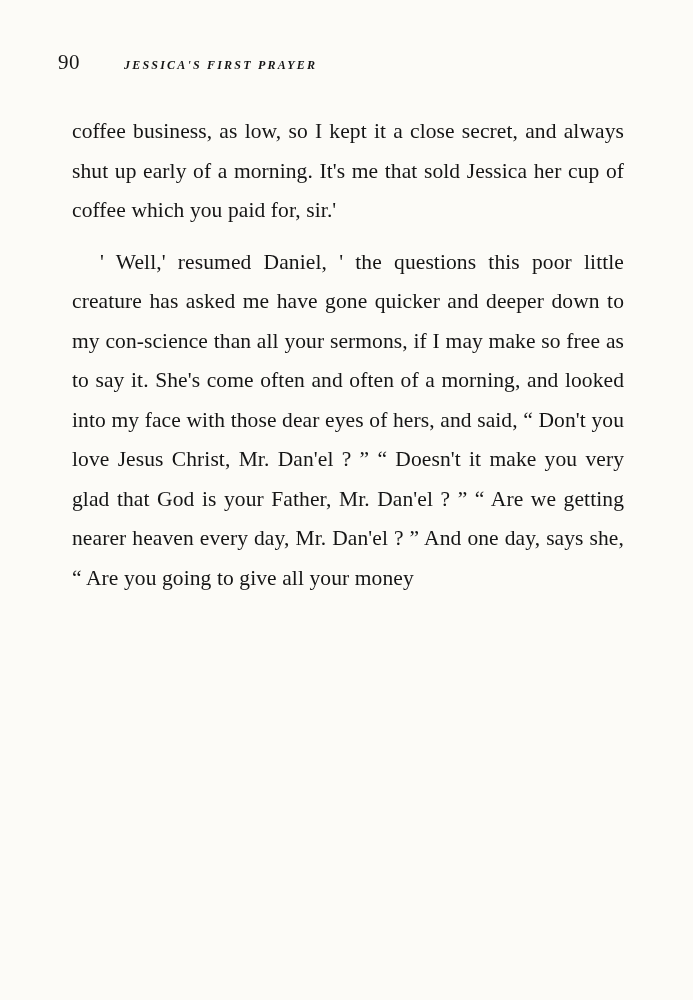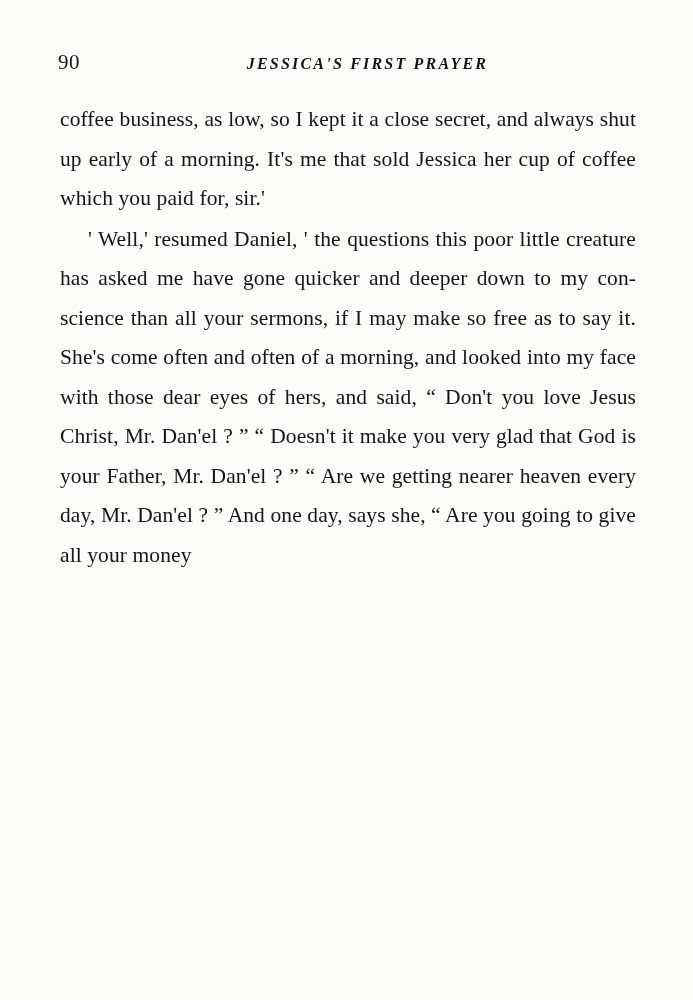--- a/index.html
+++ b/index.html
@@ -33,37 +33,36 @@
   }
   .folio {
     font-size: 21px;
     letter-spacing: 0.5px;
     color: #161616;
     width: 66px;
     flex: none;
   }
   .running-head {
     flex: 1;
-    text-align: center;
-    font-size: 16px;
+    font-size: 12px;
     font-style: italic;
     font-weight: bold;
     letter-spacing: 2.2px;
     color: #141414;
     padding-right: 30px;
     white-space: nowrap;
   }
   .body-text {
     position: absolute;
     top: 100px;
     left: 60px;
     width: 576px;
   }
   p {
-    margin: 0;
+    margin: 12px;
     font-size: 21.5px;
     line-height: 39.5px;
     color: #151515;
     text-align: justify;
     text-justify: inter-word;
     letter-spacing: 0.1px;
   }
   p.indent {
     text-indent: 28px;
   }

